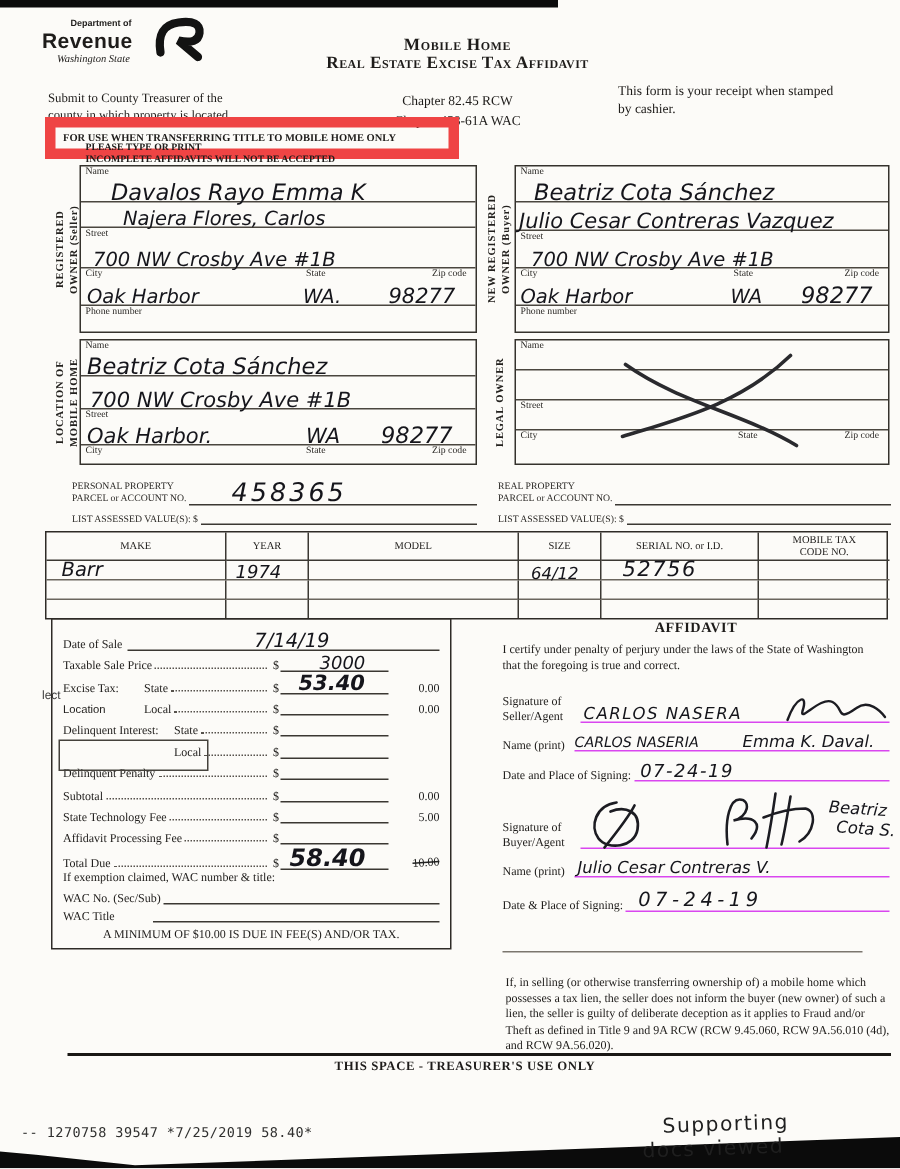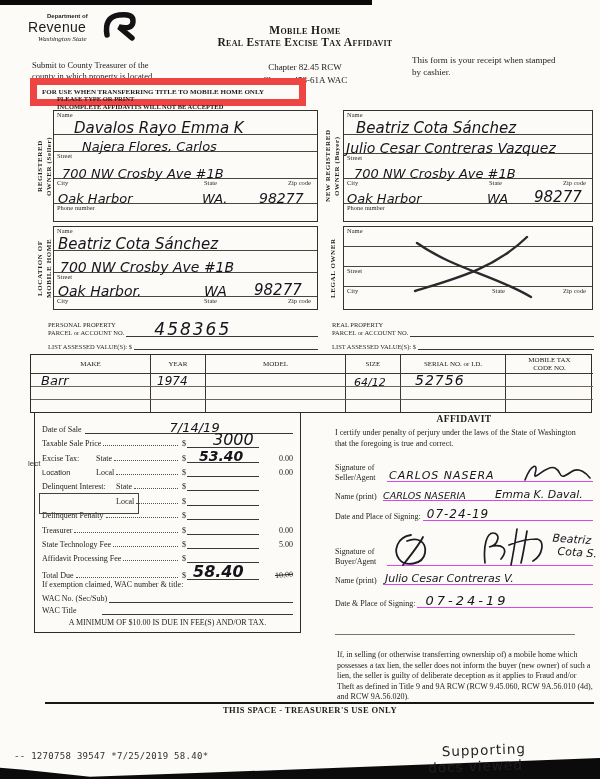--- a/index.html
+++ b/index.html
@@ -52,21 +52,21 @@
 </head>
 <body>
 
 <div class="page">
 
   <div class="abs scan-black" style="left:0;top:0;width:372px;height:5px;"></div>
   <div class="abs scan-black" style="left:0;top:752px;width:600px;height:27px;clip-path:polygon(0% 58%,4% 66%,15% 92%,35% 76%,100% 22%,100% 100%,0% 100%);"></div>
 
   <div class="abs" style="left:28px;top:13px;width:150px;">
     <div style="font-family:'Liberation Sans',sans-serif;font-size:6px;font-weight:bold;margin-left:19px;">Department of</div>
-    <div style="font-family:'Liberation Sans',sans-serif;font-size:14px;font-weight:normal;letter-spacing:0.3px;">Revenue</div>
+    <div style="font-family:'Liberation Sans',sans-serif;font-size:14px;font-weight:bold;letter-spacing:0.3px;">Revenue</div>
     <div style="font-family:'Liberation Serif',serif;font-style:italic;font-size:7px;margin-left:10px;">Washington State</div>
     <svg class="abs" style="left:74px;top:-2px;" width="36" height="32" viewBox="0 0 36 32">
       <path d="M5 24 Q2 6 17 4 Q32 2 31 11 Q30 19 17 16 L30 27" fill="none" stroke="#131313" stroke-width="5.5" stroke-linecap="round"></path>
     </svg>
   </div>
 
   <div class="abs ctr" style="left:170px;top:24px;width:270px;">
     <div class="b sc" style="font-size:11.5px;letter-spacing:0.4px;">Mobile Home</div>
     <div class="b sc" style="font-size:11.5px;letter-spacing:0.3px;">Real Estate Excise Tax Affidavit</div>
   </div>
@@ -266,21 +266,21 @@
       <span class="uline" style="flex:1;position:relative;height:11px;margin-left:3px;">
         <span class="hw" style="position:absolute;bottom:-2px;left:85px;font-size:13px;">7/14/19</span>
       </span>
     </div>
 
     <div class="trow">
       <span>Taxable Sale Price</span>
         <span class="leader"></span>
       <span class="dol">$</span>
       <span class="vline">
-          <span class="hw hwv" style="font-size:16px;left:26px;font-style:italic;">3000</span>
+          <span class="hw hwv" style="font-size:12px;left:26px;font-style:italic;">3000</span>
         </span>
       <span class="printed"></span>
     </div>
     <div class="trow">
       <span class="pfx1">Excise Tax:</span>
       <span>State</span>
         <span class="leader"></span>
       <span class="dol">$</span>
       <span class="vline">
           <span class="hw hwv b" style="font-size:14px;left:12px;">53.40</span>
@@ -320,21 +320,21 @@
     <div class="trow">
       <span>Delinquent Penalty</span>
         <span class="leader"></span>
       <span class="dol">$</span>
       <span class="vline">
           <span class="hw hwv"></span>
         </span>
       <span class="printed"></span>
     </div>
     <div class="trow">
-      <span>Treasurer</span>
+      <span>Subtotal</span>
         <span class="leader"></span>
       <span class="dol">$</span>
       <span class="vline">
           <span class="hw hwv"></span>
         </span>
       <span class="printed">0.00</span>
     </div>
     <div class="trow">
       <span>State Technology Fee</span>
         <span class="leader"></span>

